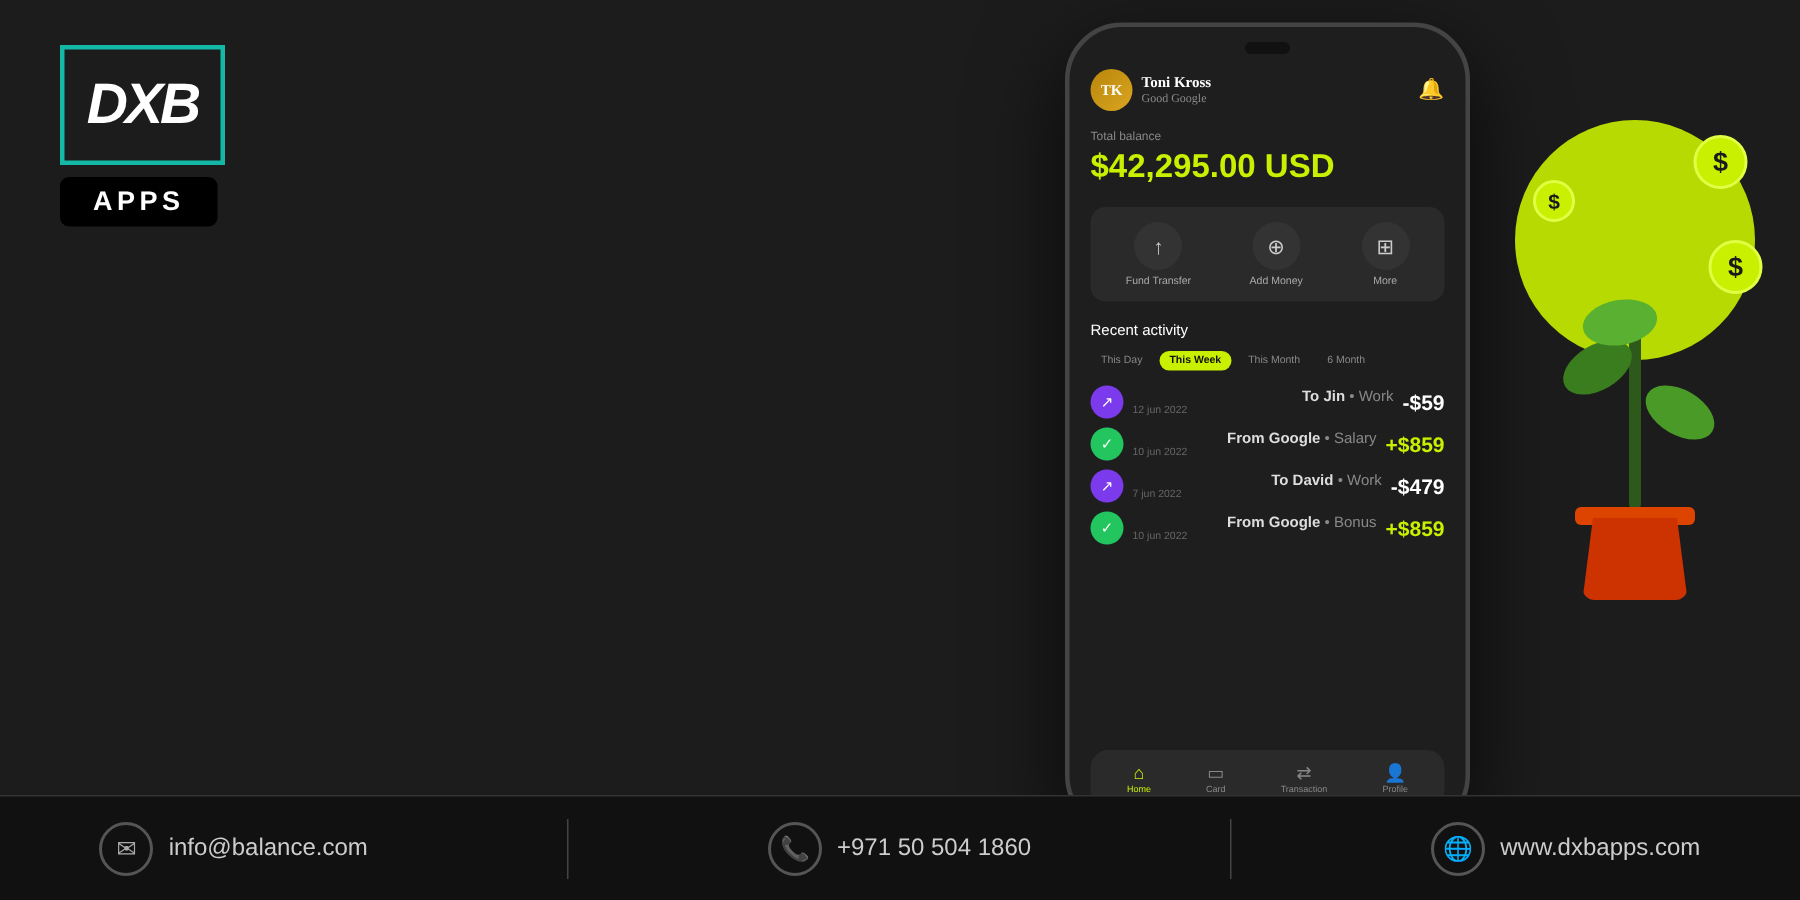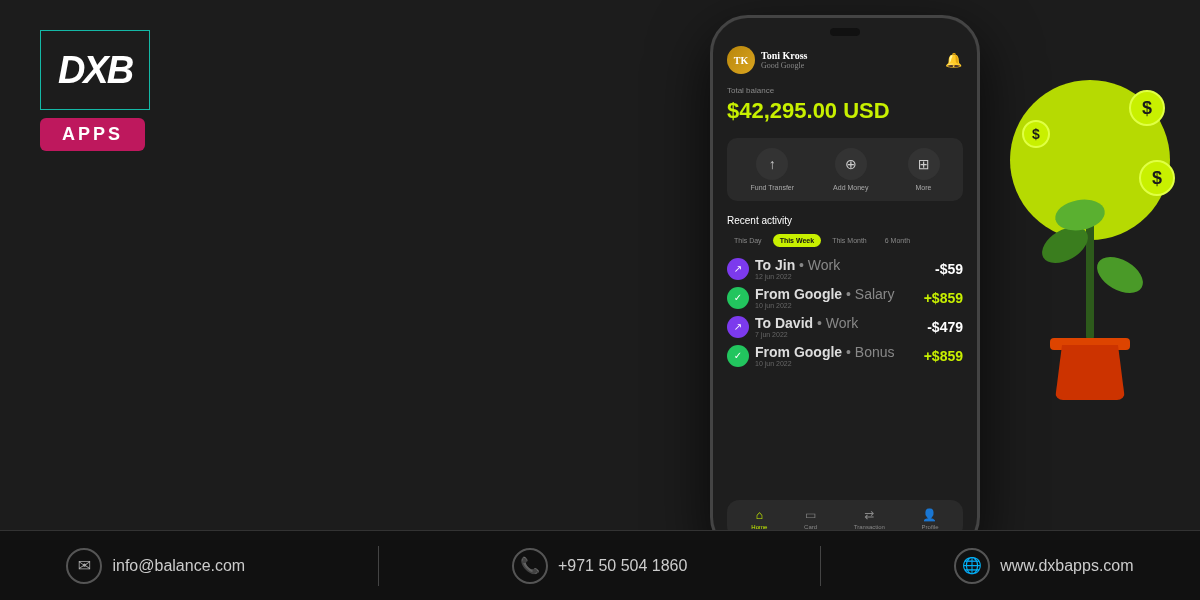--- a/index.html
+++ b/index.html
@@ -36,37 +36,37 @@
     .logo-container {
       display: flex;
       flex-direction: column;
       align-items: flex-start;
       margin-bottom: 40px;
     }
 
     .logo-box {
       width: 110px;
       height: 80px;
-      border: 1px solid #14b8a6;
+      border: 3px solid #14b8a6;
       display: flex;
       align-items: center;
       justify-content: center;
       margin-bottom: 8px;
     }
 
     .logo-dxb {
       font-size: 38px;
       font-weight: 900;
       color: #fff;
       letter-spacing: -2px;
       font-style: italic;
     }
 
     .apps-badge {
-      background: #be185d;
+      background: #000000;
       color: #fff;
       font-size: 18px;
       font-weight: 700;
       letter-spacing: 3px;
       padding: 6px 22px;
       border-radius: 6px;
     }
 
     .headline {
       color: #fff;
@@ -309,22 +309,23 @@
 
     .trans-icon.purple { background: #7c3aed; color: #fff; }
     .trans-icon.green { background: #22c55e; color: #fff; }
 
     .trans-info {
       flex: 1;
     }
 
     .trans-name {
       color: #ddd;
-      font-size: 14px;
+      font-size: 10px;
       font-weight: 600;
+      text-align: right;
     }
 
     .trans-name span {
       color: #888;
       font-weight: 400;
     }
 
     .trans-date {
       color: #666;
       font-size: 7px;

